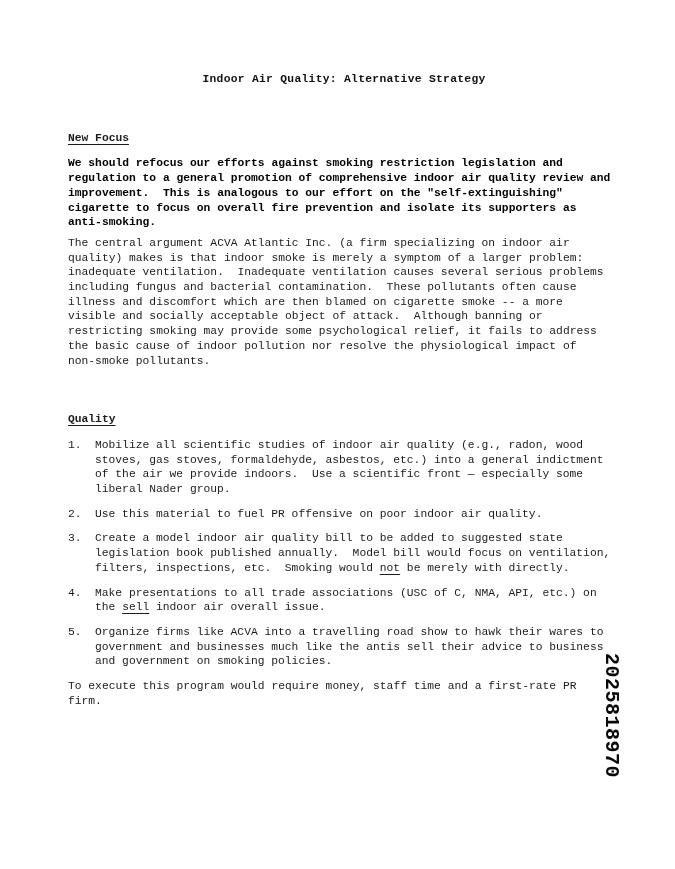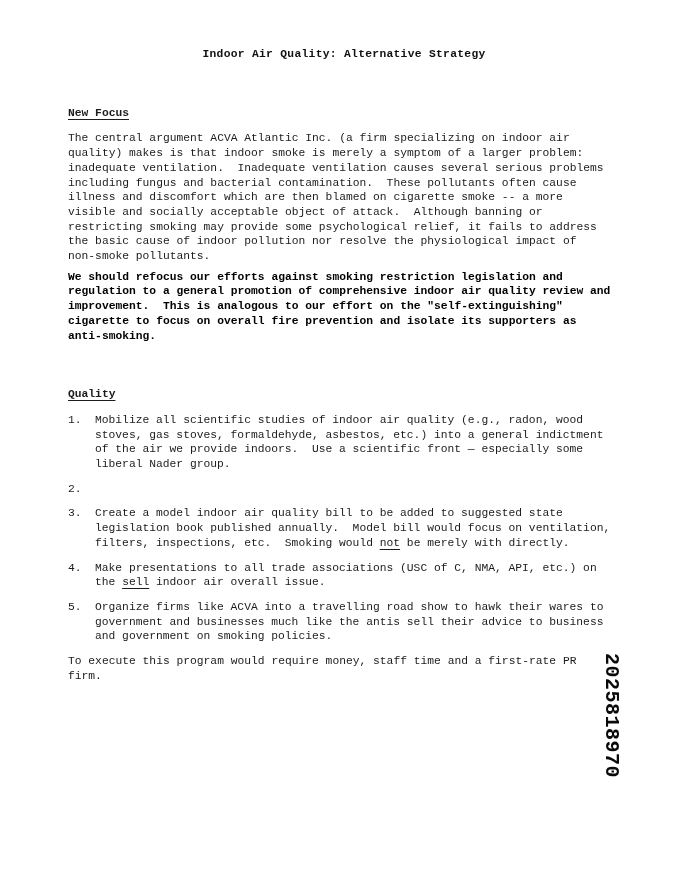--- a/index.html
+++ b/index.html
@@ -14,21 +14,21 @@
     background: #ffffff;
     overflow: hidden;
     font-family: "Liberation Mono", "DejaVu Sans Mono", monospace;
     color: #1c1c1c;
     font-size: 11.3px;
     line-height: 14.7px;
   }
   .content {
     position: absolute;
     left: 68px;
-    top: 47px;
+    top: 72px;
     width: 552px;
   }
   .title {
     text-align: center;
     font-weight: bold;
     color: #111;
     letter-spacing: 0.3px;
     margin-bottom: 26px;
     white-space: pre;
   }
@@ -80,48 +80,49 @@
 </head>
 <body>
 
 <div class="page">
   <div class="content">
 
     <div class="title">Indoor Air Quality: Alternative Strategy</div>
 
     <div class="heading"><span class="u">New Focus</span></div>
 
+    <div class="para emph">We should refocus our efforts against smoking restriction legislation and
+regulation to a general promotion of comprehensive indoor air quality review and
+improvement.  This is analogous to our effort on the "self-extinguishing"
+cigarette to focus on overall fire prevention and isolate its supporters as
+anti-smoking.</div>
+
     <div class="para">The central argument ACVA Atlantic Inc. (a firm specializing on indoor air
 quality) makes is that indoor smoke is merely a symptom of a larger problem:
 inadequate ventilation.  Inadequate ventilation causes several serious problems
 including fungus and bacterial contamination.  These pollutants often cause
 illness and discomfort which are then blamed on cigarette smoke -- a more
 visible and socially acceptable object of attack.  Although banning or
 restricting smoking may provide some psychological relief, it fails to address
 the basic cause of indoor pollution nor resolve the physiological impact of
 non-smoke pollutants.</div>
-
-    <div class="para emph">We should refocus our efforts against smoking restriction legislation and
-regulation to a general promotion of comprehensive indoor air quality review and
-improvement.  This is analogous to our effort on the "self-extinguishing"
-cigarette to focus on overall fire prevention and isolate its supporters as
-anti-smoking.</div>
 
     <div class="heading"><span class="u">Quality</span></div>
 
     <div class="item">
       <span class="num">1.</span>
       <span class="itext"><span>Mobilize all scientific studies of indoor air quality (e.g., radon, wood
 stoves, gas stoves, formaldehyde, asbestos, etc.) into a general indictment
 of the air we provide indoors.  Use a scientific front — especially some
 liberal Nader group.</span></span>
     </div>
 
     <div class="item">
       <span class="num">2.</span>
+      <span class="itext"><span>Use this material to fuel PR offensive on poor indoor air quality.</span></span>
     </div>
 
     <div class="item">
       <span class="num">3.</span>
       <span class="itext"><span>Create a model indoor air quality bill to be added to suggested state
 legislation book published annually.  Model bill would focus on ventilation,
 filters, inspections, etc.  Smoking would </span><span class="u">not</span><span> be merely with directly.</span></span>
     </div>
 
     <div class="item">

